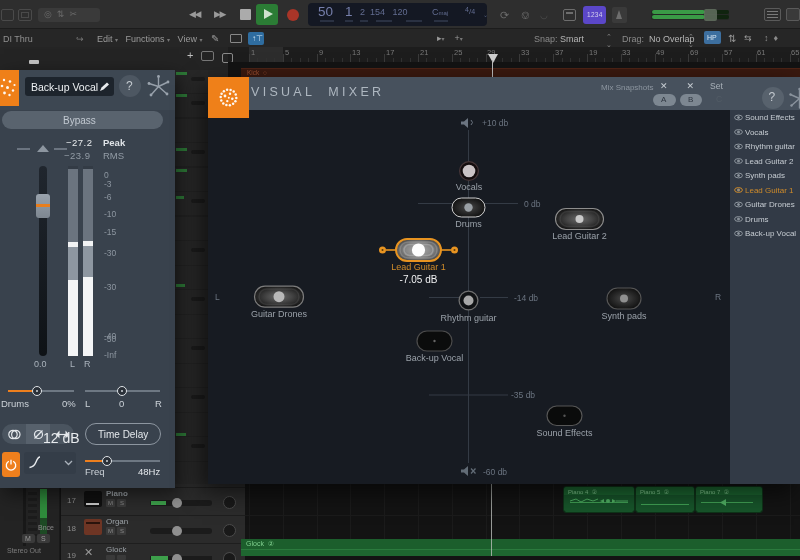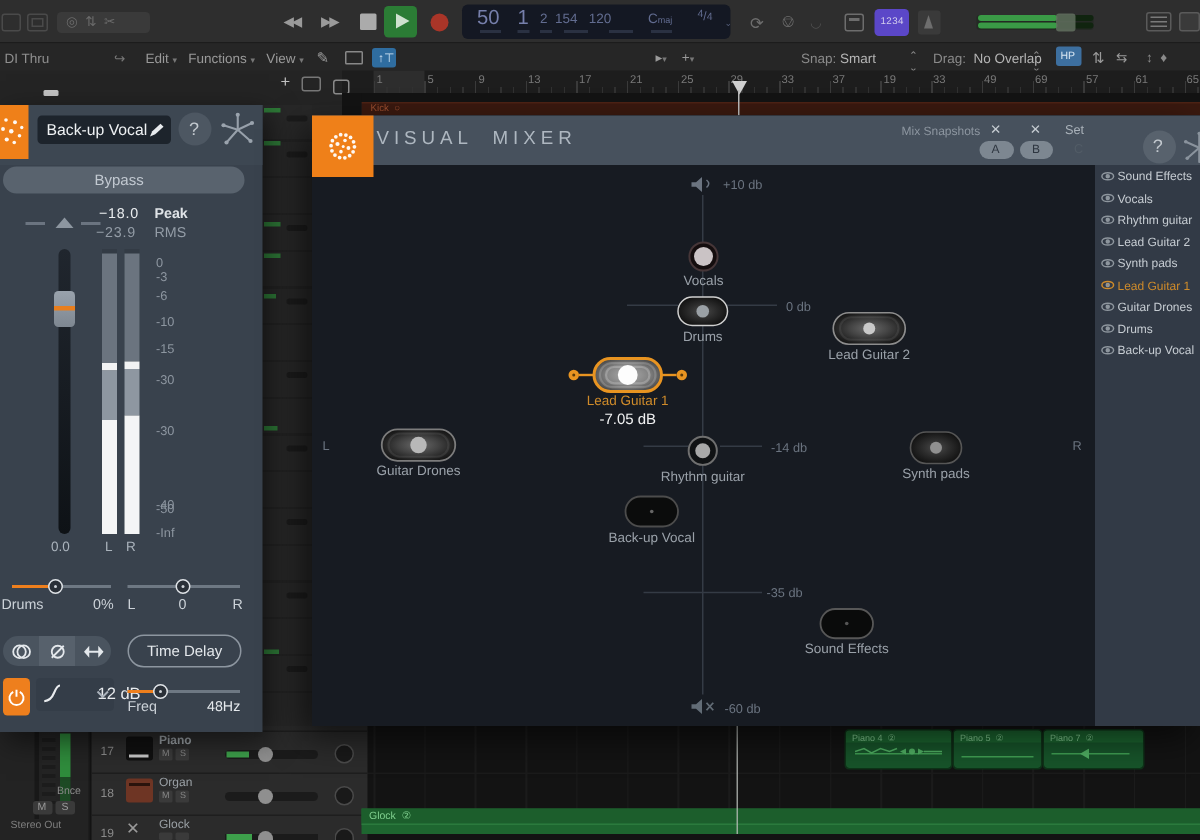--- a/index.html
+++ b/index.html
@@ -275,21 +275,21 @@
       <circle cx="12.5" cy="2.5" r="1.4" fill="#9aa3ad"></circle>
       <circle cx="22" cy="8" r="1.4" fill="#9aa3ad"></circle>
       <circle cx="21" cy="20" r="1.4" fill="#9aa3ad"></circle>
       <circle cx="5" cy="21" r="1.4" fill="#9aa3ad"></circle>
       <circle cx="3" cy="9.5" r="1.4" fill="#9aa3ad"></circle>
     </svg>
 
     <div class="abs" style="left:2px;top:111px;width:161px;height:18px;background:#59636e;border-radius:9px;"></div>
     <div class="txt" style="left:63px;top:115px;font-size:10px;color:#c2c9d1;">Bypass</div>
 
-    <div class="txt" style="left:66px;top:137px;font-size:9.5px;color:#e9ecee;letter-spacing:.5px;">−18.0</div>
+    <div class="txt" style="left:66px;top:137px;font-size:9.5px;color:#e9ecee;letter-spacing:.5px;">−27.2</div>
     <div class="txt" style="left:103px;top:137px;font-size:9.5px;color:#dfe3e7;font-weight:bold;">Peak</div>
     <div class="txt" style="left:64px;top:150px;font-size:9.5px;color:#939ca6;letter-spacing:.5px;">−23.9</div>
     <div class="txt" style="left:103px;top:150px;font-size:9.5px;color:#939ca6;text-align:center;">RMS</div>
 
     <div class="abs" style="left:17px;top:148px;width:13px;height:1.5px;background:#6b7480;"></div>
     <div class="abs" style="left:54px;top:148px;width:13px;height:1.5px;background:#6b7480;"></div>
     <div class="abs" style="left:36.5px;top:145px;width:0;height:0;border-left:6.5px solid transparent;border-right:6.5px solid transparent;border-bottom:7.5px solid #8d96a0;"></div>
 
     <div class="abs" style="left:39px;top:166px;width:8px;height:190px;background:linear-gradient(180deg,#20262e,#0e1216);border-radius:4px;"></div>
     <div class="abs" style="left:36px;top:194px;width:14px;height:24px;background:linear-gradient(180deg,#99a2ac,#7e8791);border-radius:3px;"></div>
@@ -358,21 +358,21 @@
 
     <div class="abs" style="left:2px;top:452px;width:18px;height:25px;background:#ee7f1d;border-radius:3px;"></div>
     <svg class="abs" style="left:5px;top:459px;" width="12" height="12" viewBox="0 0 12 12">
         <path d="M3.8 2.2 A4.7 4.7 0 1 0 8.2 2.2" fill="none" stroke="#fff" stroke-width="1.3"></path>
         <line x1="6" y1="0.8" x2="6" y2="5.5" stroke="#fff" stroke-width="1.3"></line>
       </svg>
     <div class="abs" style="left:24px;top:452px;width:52px;height:22px;background:#343d48;border-radius:3px;"></div>
     <svg class="abs" style="left:28px;top:456px;" width="13" height="13">
         <path d="M1.5 11.5 Q6 11 8 6 T12 1" fill="none" stroke="#e8ebee" stroke-width="1.4"></path>
       </svg>
-    <div class="txt" style="left:43px;top:457px;font-size:11px;color:#e8ebee;margin-left:22px;">12 dB</div>
+    <div class="txt" style="left:43px;top:430px;font-size:14px;color:#e8ebee;">12 dB</div>
     <svg class="abs" style="left:64px;top:460px;" width="9" height="6">
         <path d="M1 1 L4.5 4.5 L8 1" fill="none" stroke="#aab2bb" stroke-width="1.3"></path>
       </svg>
 
     <div class="abs" style="left:85px;top:460px;width:75px;height:1.5px;background:#6e7883;"></div>
     <div class="abs" style="left:85px;top:459.5px;width:18px;height:2.5px;background:#ee7f1d;"></div>
     <div class="abs" style="left:102px;top:456px;width:10px;height:10px;border:1.8px solid #dfe3e7;border-radius:50%;background:#2a3038;"></div>
     <div class="abs" style="left:105.7px;top:459.7px;width:2.6px;height:2.6px;background:#cfd4d9;border-radius:50%;"></div>
     <div class="txt" style="left:85px;top:466px;font-size:9.5px;color:#ccd2d8;">Freq</div>
     <div class="txt" style="left:138px;top:466px;font-size:9.5px;color:#e4e8ec;">48Hz</div>

